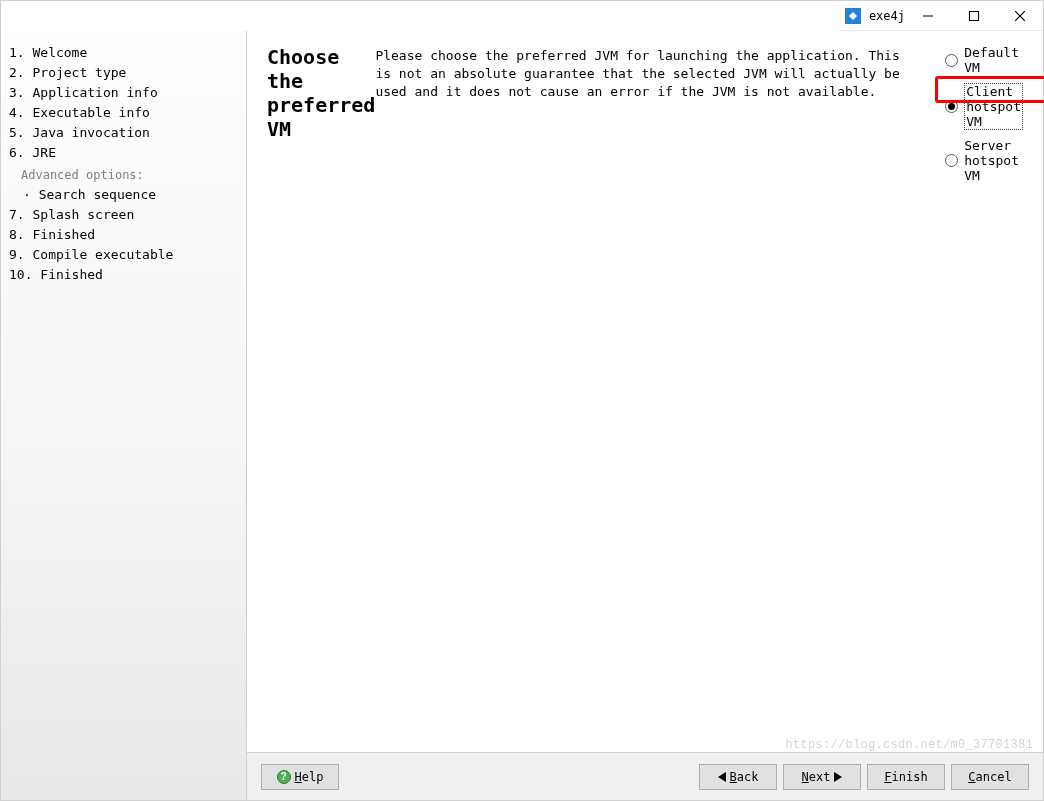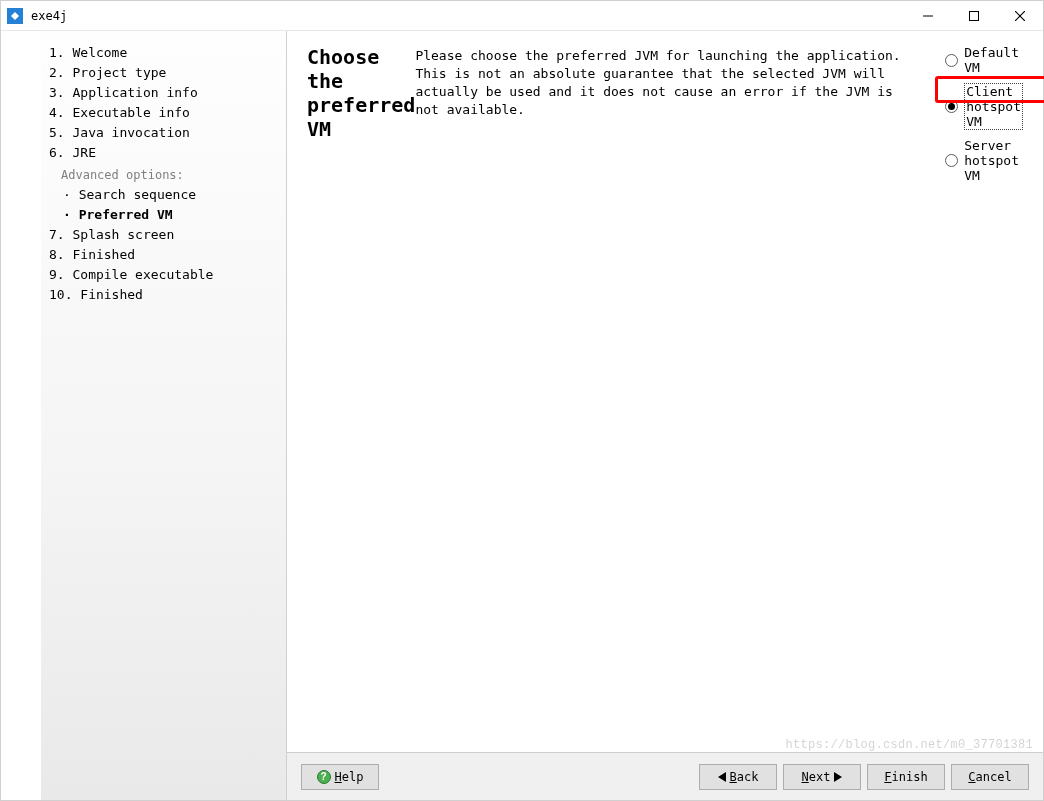--- a/index.html
+++ b/index.html
@@ -1,38 +1,39 @@
 <!DOCTYPE html>
 <html><head>
   <meta charset="utf-8">
   <style>
     * { box-sizing: border-box; }
     html, body { margin: 0; padding: 0; width: 1044px; height: 801px; overflow: hidden; font-family: "SimSun", "NSimSun", monospace; }
     .window {
       width: 1044px; height: 801px; background: #ffffff;
       border: 1px solid #d0d0d0; display: flex; flex-direction: column;
       position: relative;
+      align-items: flex-end;
     }
     
     .titlebar {
       height: 30px; display: flex; align-items: center; justify-content: space-between;
       padding: 0 0 0 6px; border-bottom: 1px solid #e8e8e8; background: #fff;
     }
     .titlebar-left { display: flex; align-items: center; gap: 8px; }
     .app-icon {
       width: 16px; height: 16px; background: #2680d6;
       display: flex; align-items: center; justify-content: center; color: #fff; font-size: 10px;
     }
     .title-text { font-size: 12px; color: #000; font-family: "SimSun", monospace; }
     .titlebar-buttons { display: flex; height: 100%; }
     .tb-btn { width: 46px; height: 30px; display: flex; align-items: center; justify-content: center; }
     .tb-btn svg { width: 10px; height: 10px; stroke: #000; stroke-width: 1; fill: none; }
     .tb-btn.close svg { stroke-width: 1.2; }
     
-    .body { flex: 1; display: flex; min-height: 0; padding-left: 40px; }
+    .body { flex: 1; display: flex; min-height: 0; }
     .sidebar {
       width: 246px; border-right: 1px solid #d0d0d0;
       background: linear-gradient(to bottom, #fefefe 0%, #f5f5f5 55%, #e9e9e9 100%);
       padding: 12px 0 0 6px; font-size: 13px; color: #000;
       display: flex; flex-direction: column; position: relative;
     }
     .steps { list-style: none; margin: 0; padding: 0; }
     .steps li { padding: 1px 0 1px 2px; line-height: 18px; white-space: nowrap; }
     .steps .sub-header { color: #808080; font-size: 12px; padding-left: 14px; padding-top: 3px; }
     .steps .sub { padding-left: 16px; }
@@ -128,21 +129,20 @@
     <div class="sidebar">
       <ul class="steps">
         <li><span>1.</span> <span>Welcome</span></li>
         <li><span>2.</span> <span>Project type</span></li>
         <li><span>3.</span> <span>Application info</span></li>
         <li><span>4.</span> <span>Executable info</span></li>
         <li><span>5.</span> <span>Java invocation</span></li>
         <li><span>6.</span> <span>JRE</span></li>
         <li class="sub-header">Advanced options:</li>
         <li class="sub bullet"><span>Search sequence</span></li>
-        <li class="sub bullet current"><span>Preferred VM</span></li>
         <li><span>7.</span> <span>Splash screen</span></li>
         <li><span>8.</span> <span>Finished</span></li>
         <li><span>9.</span> <span>Compile executable</span></li>
         <li><span>10.</span> <span>Finished</span></li>
       </ul>
 
     </div>
 
     <div class="main">
       <div class="content">

